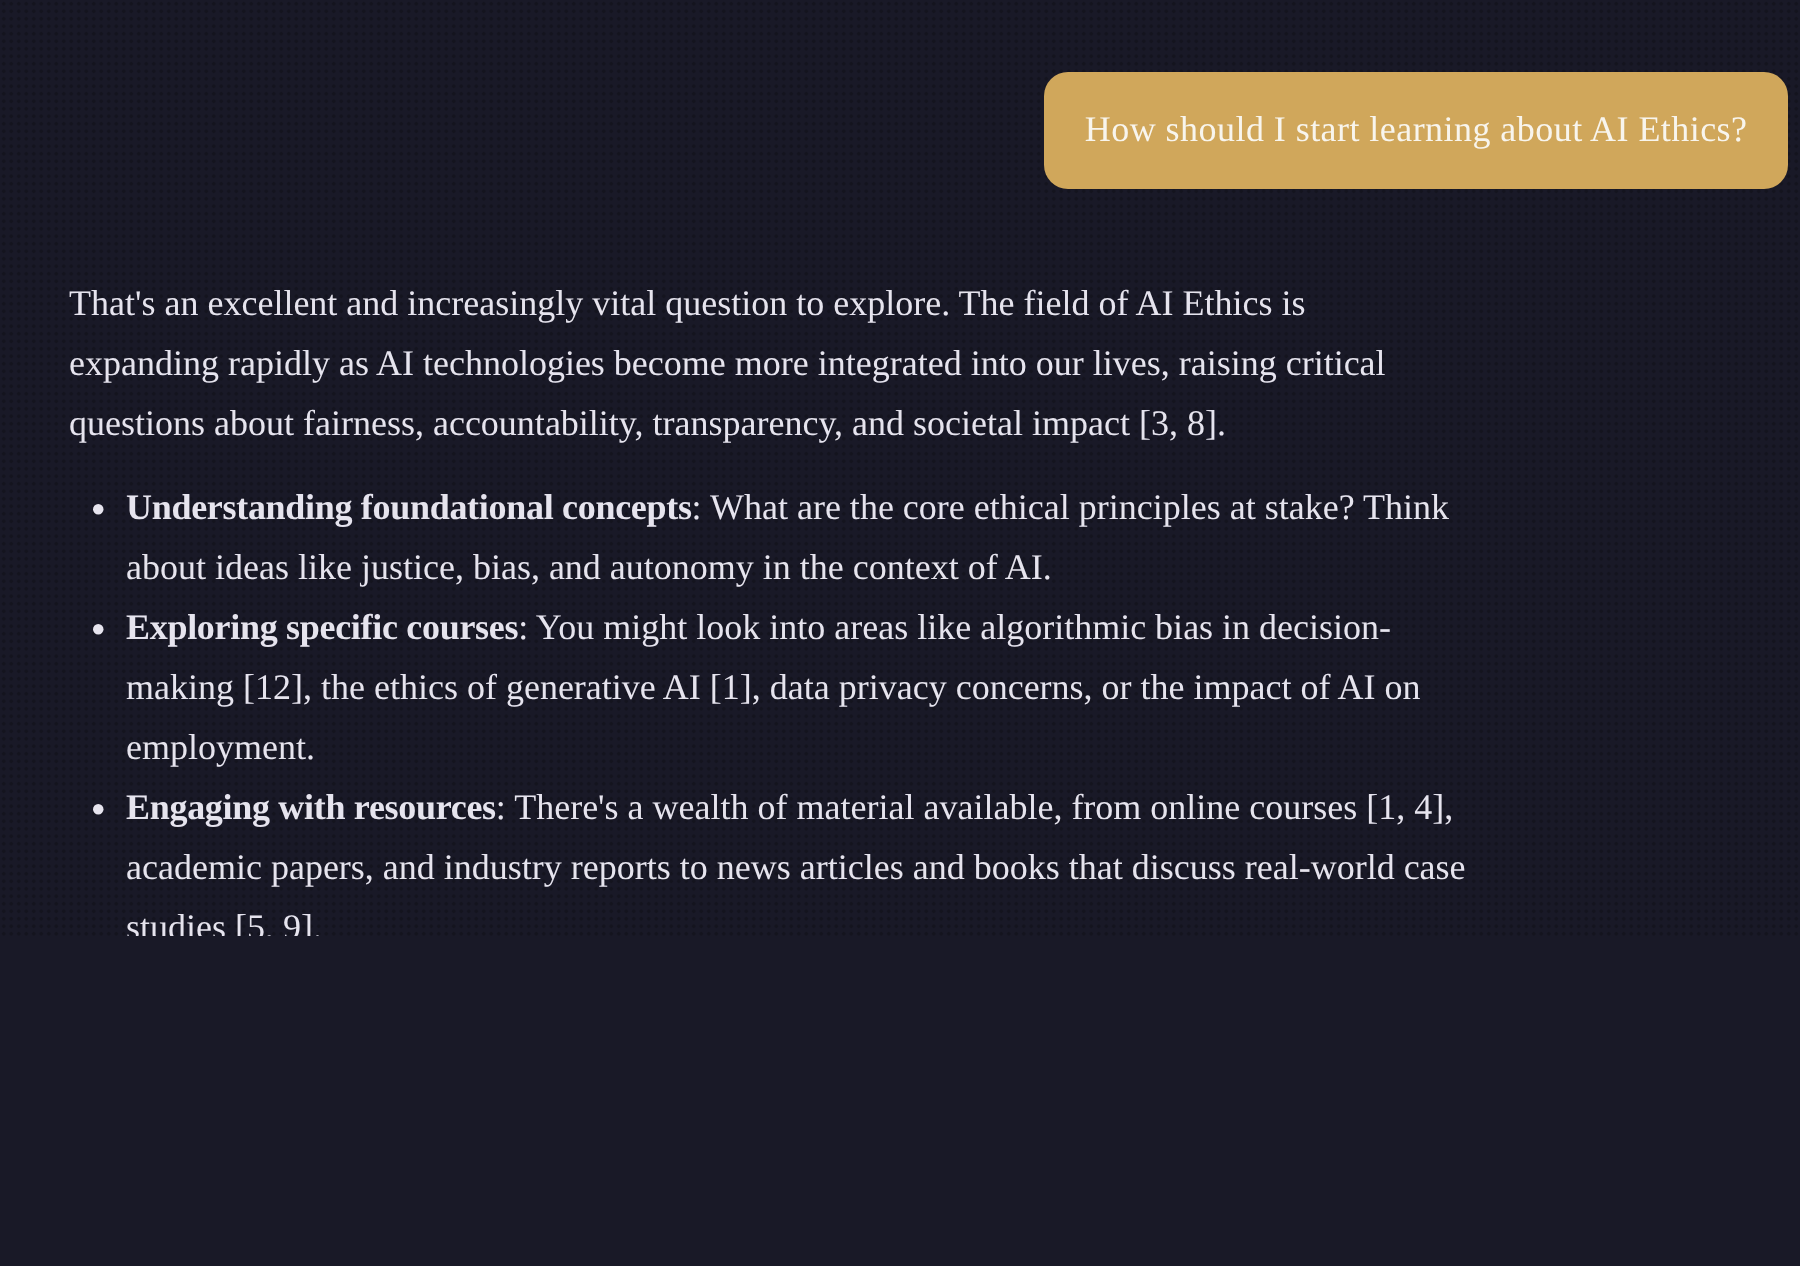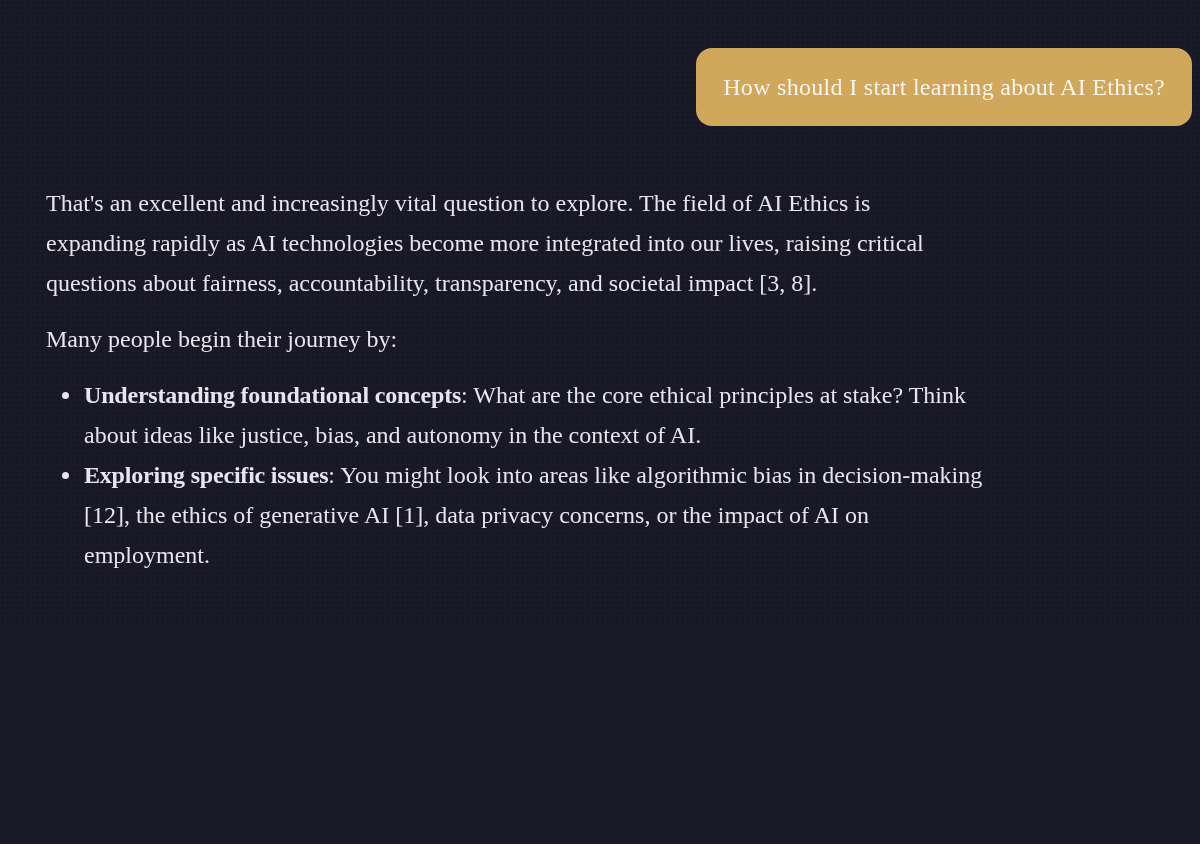--- a/index.html
+++ b/index.html
@@ -67,20 +67,20 @@
 <div class="page">
 
   <div class="user-row">
     <div class="user-bubble">
       <span>How should I start learning about AI Ethics?</span>
     </div>
   </div>
 
   <div class="assistant-message" id="assistant-message">
       <p><span>That's an excellent and increasingly vital question to explore. The field of AI Ethics is expanding rapidly as AI technologies become more integrated into our lives, raising critical questions about fairness, accountability, transparency, and societal impact [3, 8].</span></p>
-      <p><span>Many people begin their journey by:</span></p>
       <ul>
         <li><strong>Understanding foundational concepts</strong><span>: What are the core ethical principles at stake? Think about ideas like justice, bias, and autonomy in the context of AI.</span></li>
-        <li><strong>Exploring specific issues</strong><span>: You might look into areas like algorithmic bias in decision-making [12], the ethics of generative AI [1], data privacy concerns, or the impact of AI on employment.</span></li>
+        <li><strong>Exploring specific courses</strong><span>: You might look into areas like algorithmic bias in decision-making [12], the ethics of generative AI [1], data privacy concerns, or the impact of AI on employment.</span></li>
+        <li><strong>Engaging with resources</strong><span>: There's a wealth of material available, from online courses [1, 4], academic papers, and industry reports to news articles and books that discuss real-world case studies [5, 9].</span></li>
       </ul>
     </div>
 
 </div>
 
 </body></html>

